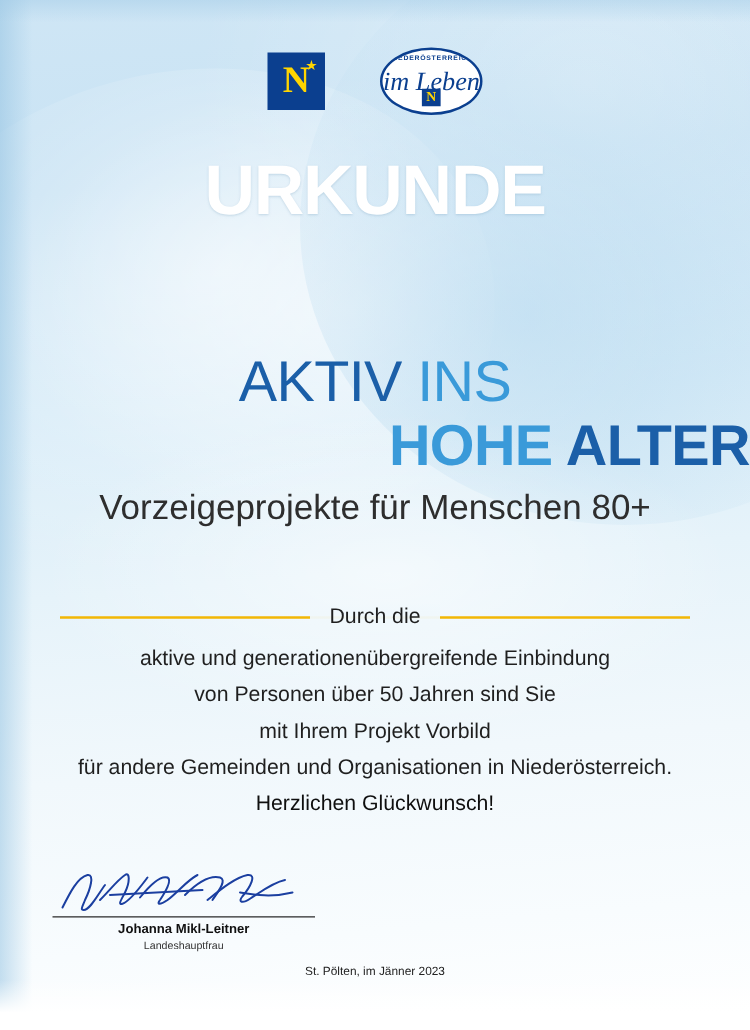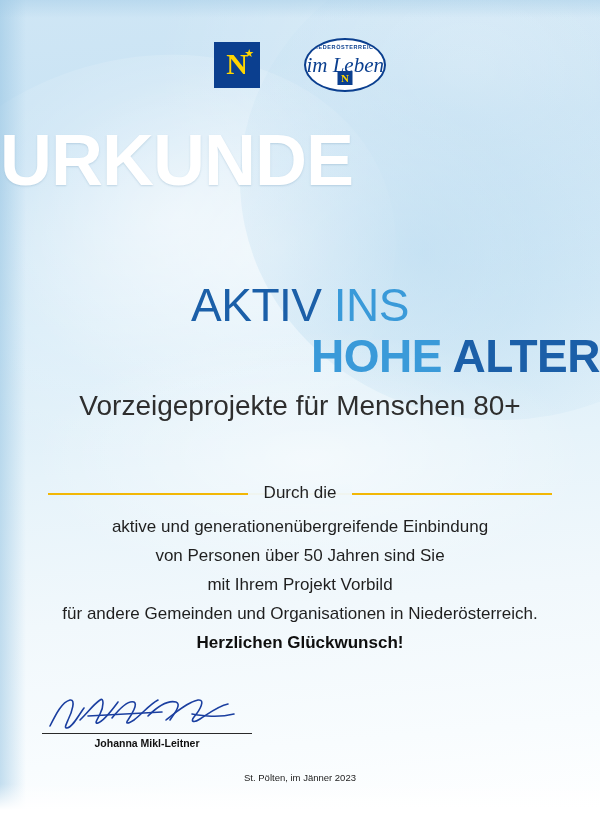--- a/index.html
+++ b/index.html
@@ -149,24 +149,25 @@
     line-height: 14px;
     text-align: center;
   }
 
   
   .urkunde {
     position: absolute;
     top: 124px;
     left: 0;
     width: 100%;
+    text-align: center;
     color: #ffffff;
     font-family: "Liberation Sans", sans-serif;
     font-weight: bold;
-    font-size: 72px;
+    font-size: 56px;
     line-height: 1;
     letter-spacing: -1px;
     text-shadow: 0 1px 2px rgba(120,160,190,0.35);
   }
 
   
   .headline {
     position: absolute;
     top: 282px;
     left: 0;
@@ -228,21 +229,21 @@
     line-height: 22px;
   }
   .body-text .lines {
     margin-top: 8px;
   }
   .body-text .lines .ln {
     font-size: 17px;
     line-height: 29px;
   }
   .body-text .lines .ln.bold {
-    font-weight: bold;
+    font-weight: normal;
     color: #0f0f0f;
   }
 
   
   .signatures {
     position: absolute;
     top: 690px;
     left: 0;
     width: 100%;
     display: flex;
@@ -347,20 +348,21 @@
           <path d="M38 30 C46 22, 52 14, 58 10 C62 7, 62 16, 58 24 C55 30, 52 34, 56 33 C62 31, 70 20, 76 12"></path>
           <path d="M70 28 C78 18, 86 10, 92 12 C96 14, 90 24, 86 30 C83 34, 86 34, 92 30 C100 24, 108 14, 116 10"></path>
           <path d="M106 26 C116 16, 126 10, 134 12 C140 14, 132 24, 128 30"></path>
           <path d="M124 30 C134 22, 146 12, 156 10 C164 9, 158 20, 152 27 C148 32, 152 33, 158 29 C166 24, 176 16, 186 14"></path>
           <path d="M46 26 L120 22"></path>
           <path d="M150 24 C162 26, 176 28, 192 24"></path>
         </g>
       </svg>
       <div class="rule"></div>
       <div class="name">Johanna Mikl-Leitner</div>
+      <div class="role">Landeshauptfrau</div>
     </div>
 
 
   </div>
 
   <div class="place-date">St. Pölten, im Jänner 2023</div>
 
 </div>
 
 </body></html>

